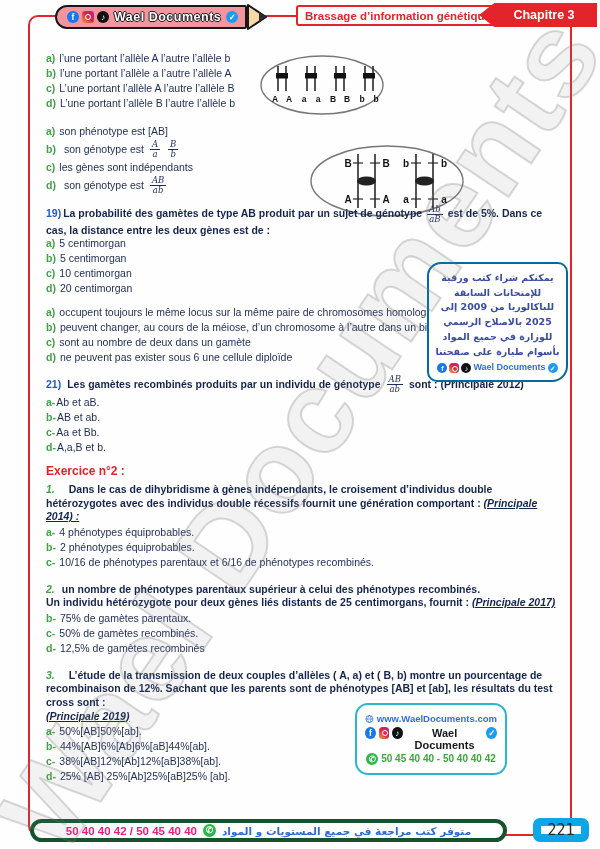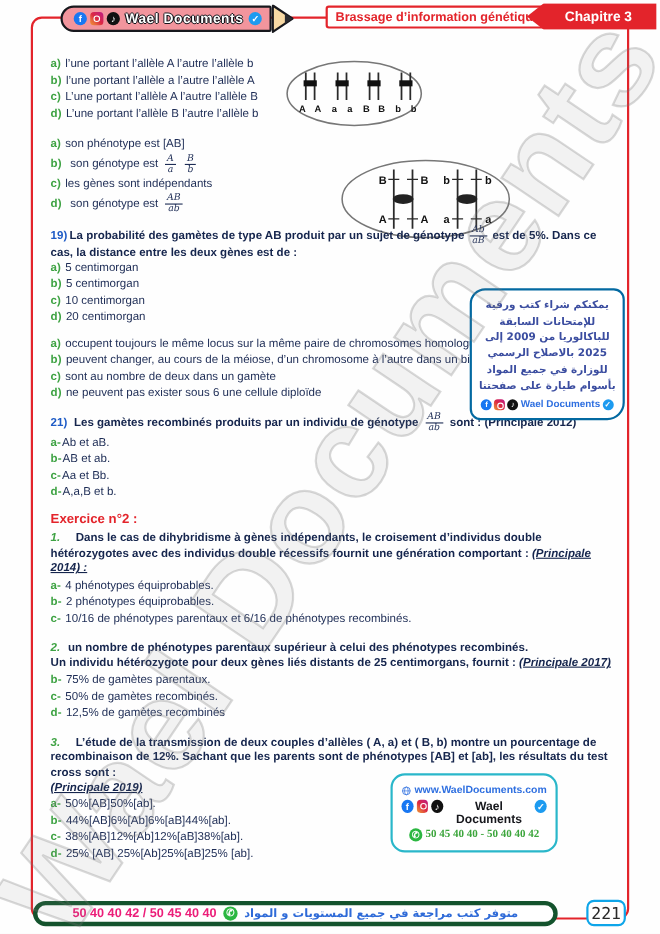--- a/index.html
+++ b/index.html
@@ -67,32 +67,32 @@
   .ad-brand{ direction:ltr; display:flex; align-items:center; justify-content:center; gap:2px;
              margin-top:2px; color:#2e6fe0; font-size:9px; font-weight:bold;
              font-family:"Liberation Sans", sans-serif; }
   .ad-brand .ic{ width:10px; height:10px; font-size:7px; }
   
   .card{ position:absolute; left:355px; top:703px; width:152px; background:#fff; z-index:3;
          border:2px solid #2ab7ca; border-radius:13px; padding:6px 8px; text-align:center; }
   .card-row{ display:flex; align-items:flex-start; justify-content:center; gap:3px; margin:2px 0; }
   .card-web{ color:#2e6fe0; font-weight:bold; font-size:9.5px; }
   .card-brand{ color:#17181d; font-weight:bold; font-size:11px; }
-  .card-phone{ color:#3da63d; font-weight:bold; font-size:10px;font-family:Liberation Serif, serif; }
+  .card-phone{ color:#3da63d; font-weight:bold; font-size:10px; }
   .globe{ width:12px; height:12px; }
   
   .footer-bar{ position:absolute; left:30px; top:819px; width:477px; height:23px; background:#fff;
                border:4px solid #14532d; border-radius:12px; z-index:5; display:flex;
                align-items:center; justify-content:center; gap:6px; }
   .footer-phones{ color:#ec1e79; font-weight:bold; font-size:11.5px; direction:ltr; }
   .footer-ar{ color:#2f6bd8; font-weight:bold; font-size:10.5px; direction:rtl;
               font-family:"DejaVu Sans", sans-serif; }
   .footer-bar .ic-wa{ width:13px; height:13px; font-size:9px; }
-  .page-box{ position:absolute; left:533px; top:818px; width:36px; height:24px; background:#fff;
-             border:2px solid #0ea5e9; border-radius:7px; z-index:5; display:flex; align-items:center;
+  .page-box{ position:absolute; left:533px; top:818px; width:56px; height:24px; background:#fff;
+             border:8px solid #0ea5e9; border-radius:7px; z-index:5; display:flex; align-items:center;
              justify-content:center; font-family:"DejaVu Sans Mono", monospace; font-size:15px; color:#2a2a2a; }
   svg text{ font-family:"Liberation Sans", sans-serif; font-weight:bold; fill:#111; }
 </style>
 </head>
 <body>
 
 <div class="page">
   <div class="frame"></div>
   <div class="watermark">Wael Documents</div>
 

